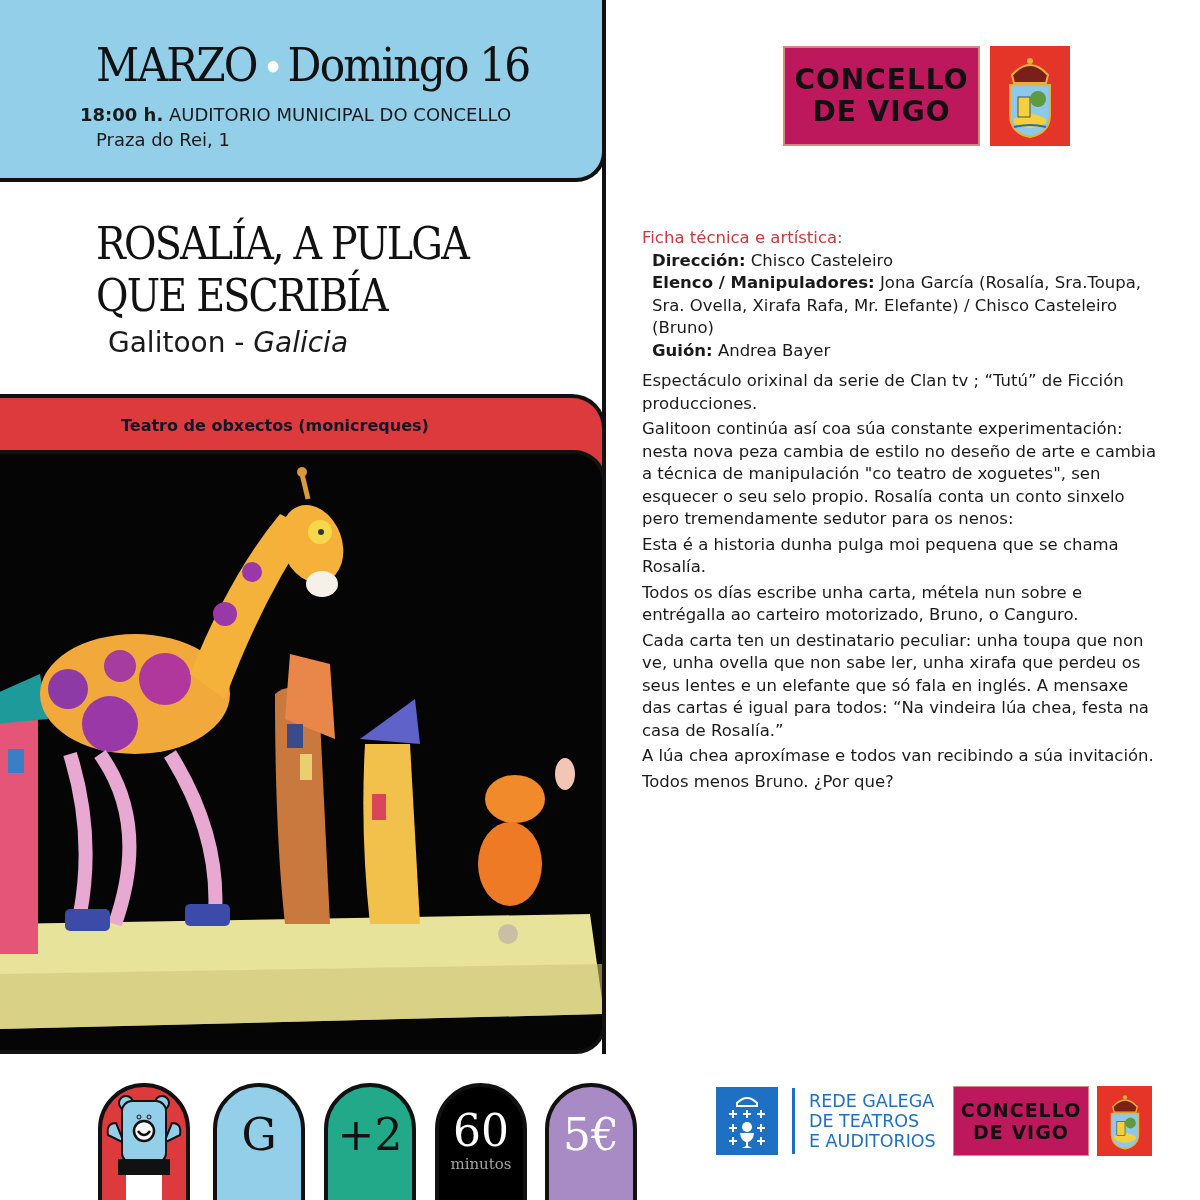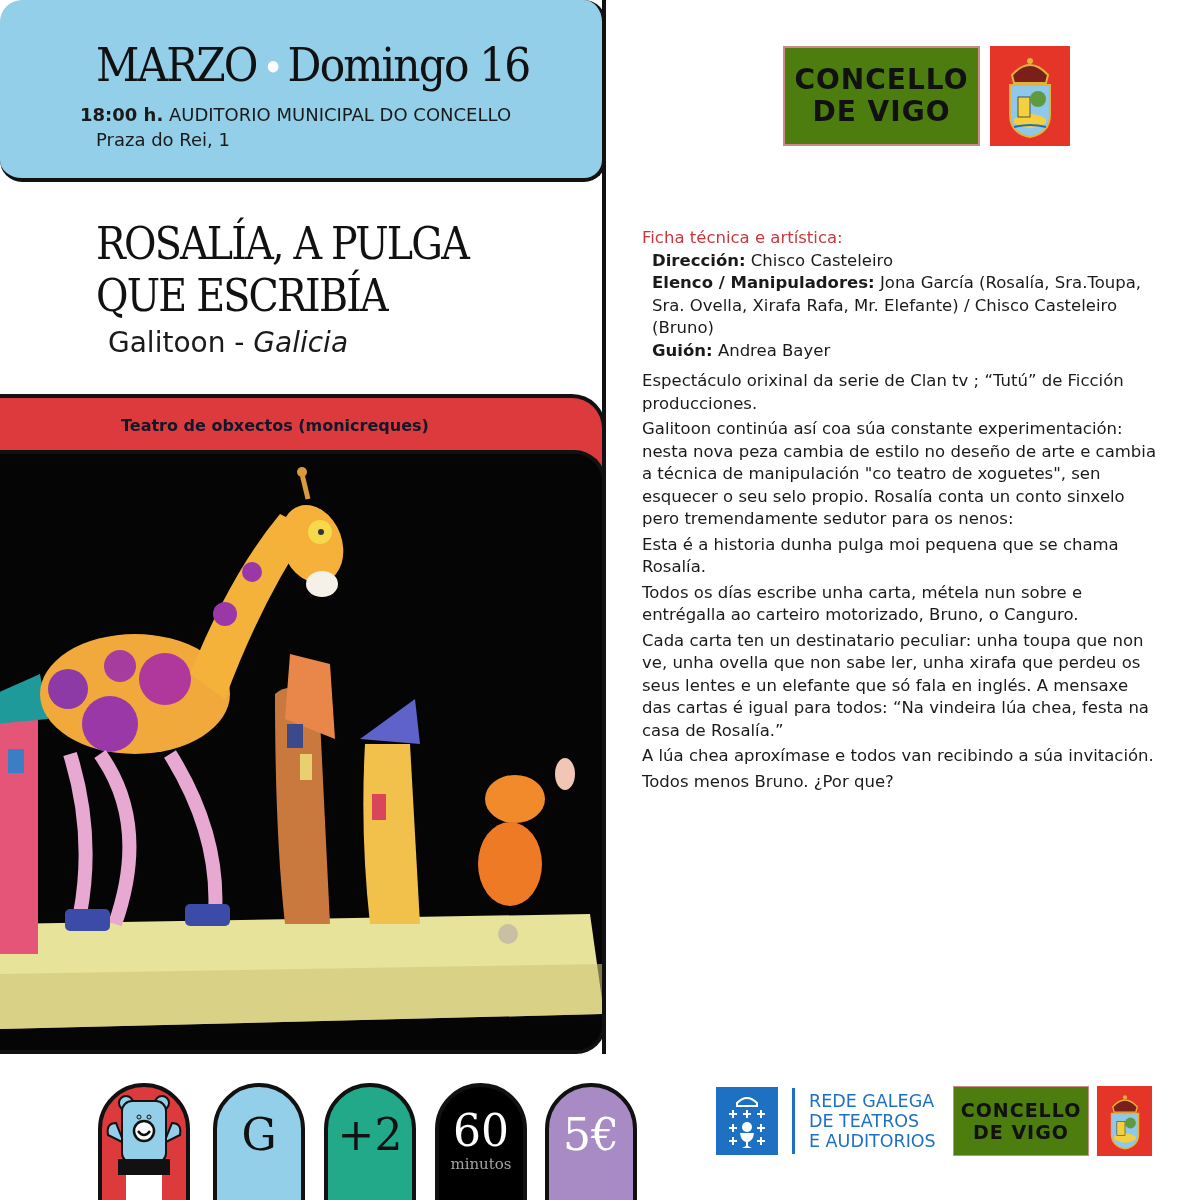--- a/index.html
+++ b/index.html
@@ -8,21 +8,20 @@
 
   
   .left-frame {
     position: absolute; left: 0; top: 0; width: 606px; height: 1054px;
     border-right: 4px solid #111; 
   }
   .header-panel {
     position: absolute; left: 0; top: 0; width: 606px; height: 182px;
     background: #93cfe9; border-bottom: 4px solid #111; border-right: 4px solid #111;
     border-bottom-right-radius: 30px;
-    border-radius: 22px;
   }
   .date-title {
     position: absolute; left: 96px; top: 38px;
     font-family: "DejaVu Serif", serif; font-size: 46px; letter-spacing: -2px;
     color: #111; white-space: nowrap; transform: scaleX(0.92); transform-origin: left;
   }
   .date-title .dot { color: #fff; font-size: 40px; margin: 0 6px; }
   .venue-line {
     position: absolute; left: 80px; top: 104px; font-size: 18px; color: #1a1a1a; white-space: nowrap;
   }
@@ -48,21 +47,21 @@
   .photo-panel {
     position: absolute; left: 0; top: 450px; width: 606px; height: 604px;
     background: #050505; border: 4px solid #111; border-left: none;
     border-top-right-radius: 32px; border-bottom-right-radius: 30px; overflow: hidden;
   }
   .photo-panel svg { display: block; }
 
   
   .logo-top { position: absolute; left: 783px; top: 46px; height: 100px; display: flex; }
   .logo-text-box {
-    width: 197px; height: 100px; border: 2px solid #cf8a86; background: #4d7c0f;
+    width: 197px; height: 100px; border: 2px solid #cf8a86; background: #be185d;
     display: flex; flex-direction: column; justify-content: center; align-items: center;
     font-weight: bold; font-size: 28px; line-height: 32px; letter-spacing: 1px; color: #111;
   }
   .logo-crest-box { width: 80px; height: 100px; margin-left: 10px; background: #e53529; display: flex; align-items: center; justify-content: center; }
 
   .info { position: absolute; left: 642px; top: 227px; width: 520px; font-size: 16.5px; line-height: 22.5px; color: #1a1a1a; }
   .info .heading { color: #c9383c; font-weight: normal; }
   .info .credits { padding-left: 10px; }
   .info .credits b { font-weight: bold; }
   .info p { margin-top: 3px; }

